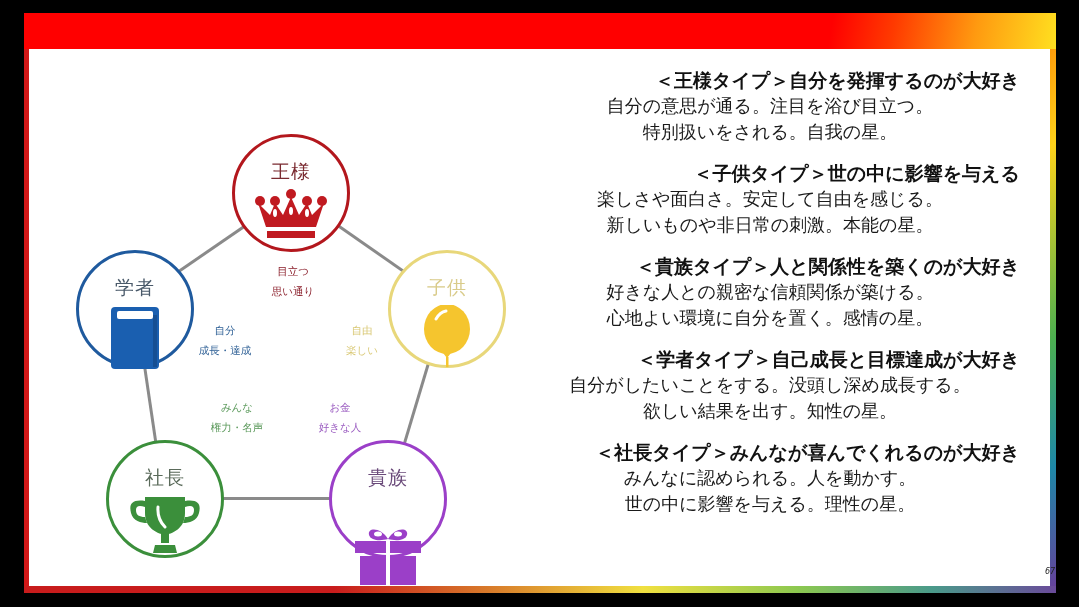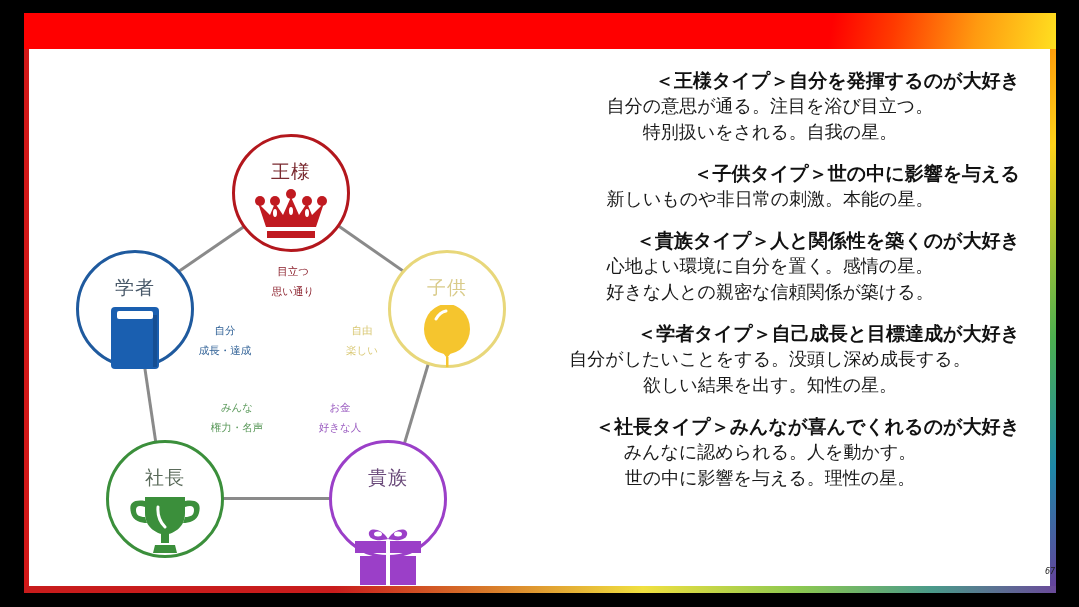--- a/index.html
+++ b/index.html
@@ -175,26 +175,27 @@
 </div>
 
 <div class="desc-area">
   <div class="block">
     <div class="block-title">＜王様タイプ＞自分を発揮するのが大好き</div>
     <div class="block-line">自分の意思が通る。注目を浴び目立つ。</div>
     <div class="block-line">特別扱いをされる。自我の星。</div>
   </div>
   <div class="block">
     <div class="block-title">＜子供タイプ＞世の中に影響を与える</div>
+    <div class="block-line">楽しさや面白さ。安定して自由を感じる。</div>
     <div class="block-line">新しいものや非日常の刺激。本能の星。</div>
   </div>
   <div class="block">
     <div class="block-title">＜貴族タイプ＞人と関係性を築くのが大好き</div>
+    <div class="block-line">好きな人との親密な信頼関係が築ける。</div>
     <div class="block-line">心地よい環境に自分を置く。感情の星。</div>
-    <div class="block-line">好きな人との親密な信頼関係が築ける。</div>
   </div>
   <div class="block">
     <div class="block-title">＜学者タイプ＞自己成長と目標達成が大好き</div>
     <div class="block-line">自分がしたいことをする。没頭し深め成長する。</div>
     <div class="block-line">欲しい結果を出す。知性の星。</div>
   </div>
   <div class="block">
     <div class="block-title">＜社長タイプ＞みんなが喜んでくれるのが大好き</div>
     <div class="block-line">みんなに認められる。人を動かす。</div>
     <div class="block-line">世の中に影響を与える。理性の星。</div>

